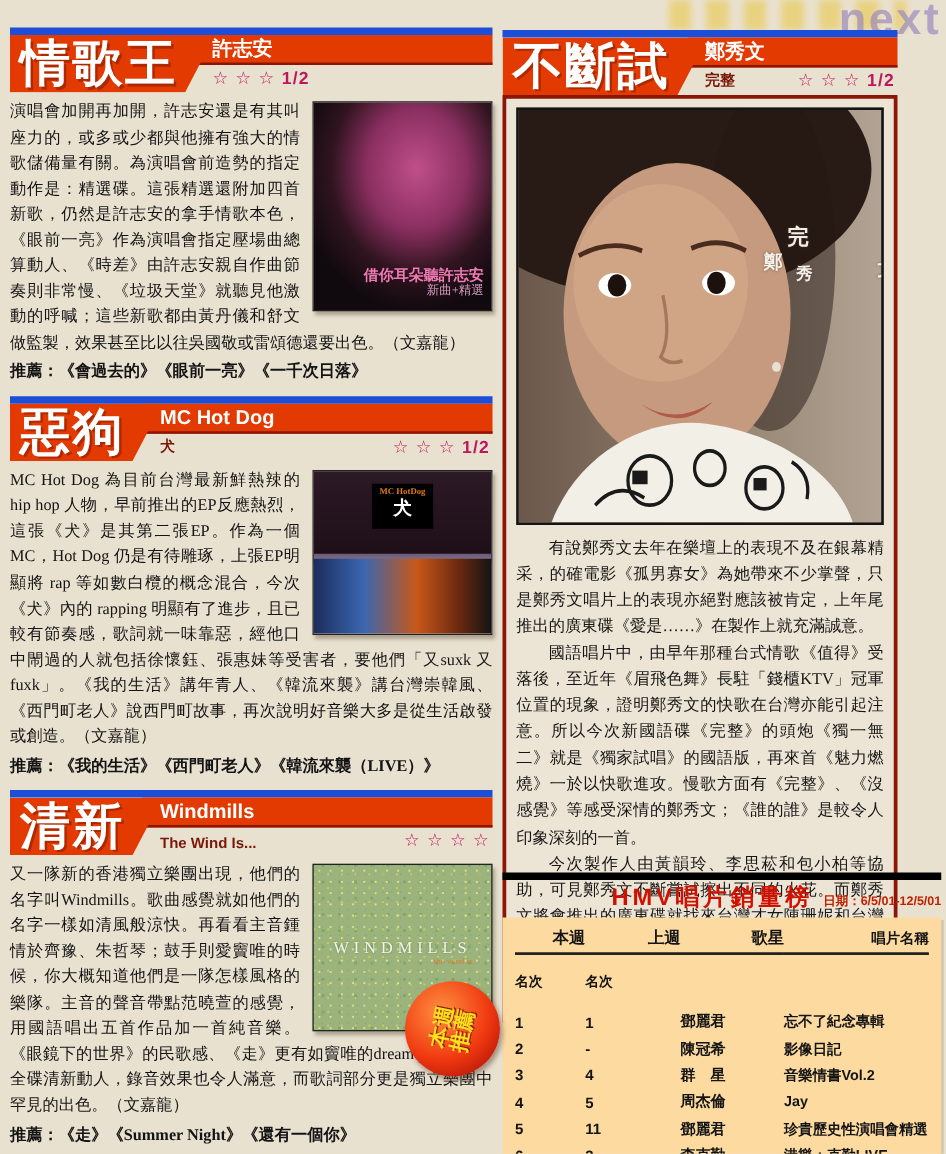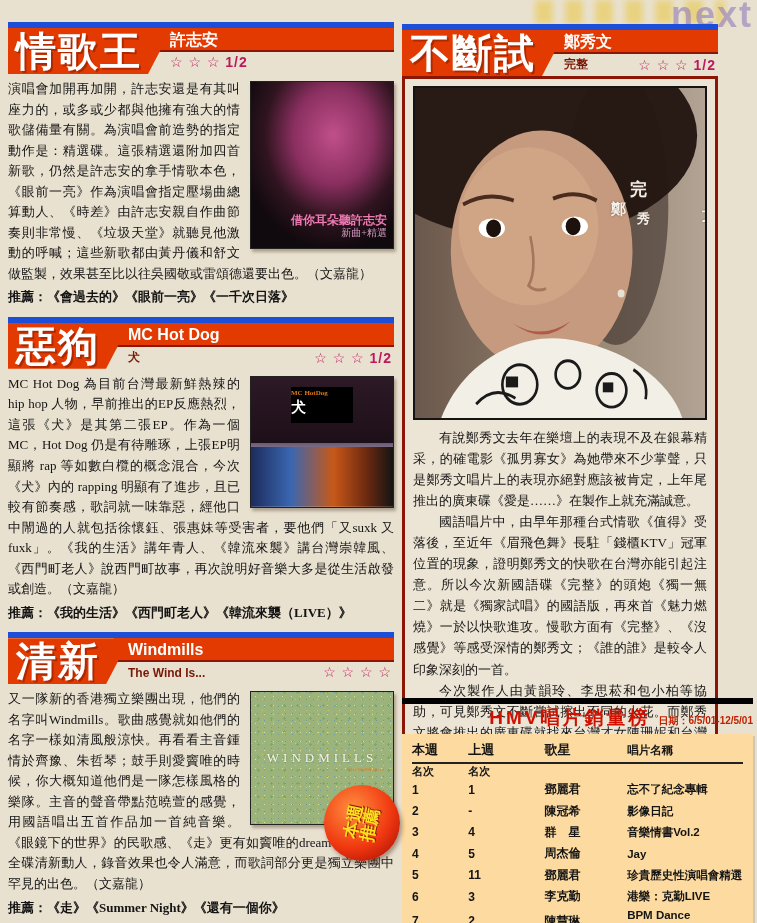--- a/index.html
+++ b/index.html
@@ -53,21 +53,21 @@
   .cover1 .c-title { position:absolute; right:6px; bottom:18px; color:#f07ab4; font-size:12px; font-weight:bold; }
   .cover1 .c-sub { position:absolute; right:6px; bottom:7px; color:#d39ac0; font-size:10px; }
   
   .cover2 { height:132px;
     background:
       linear-gradient(90deg,#1c2c5c 0%,#3a66b0 28%,#c85818 58%,#6a2810 82%,#141414 100%) left bottom/100% 46% no-repeat,
       linear-gradient(#6a5a78,#8a7a90) left 54% bottom 46%/100% 6% no-repeat,
       linear-gradient(#2c1a26,#1c0e16) top/100% 56% no-repeat;
   }
   .cover2 .blackbox { position:absolute; left:50%; top:10px; transform:translateX(-50%);
-    width:62px; height:36px; background:#000; text-align:left; }
+    width:49px; height:36px; background:#000; text-align:center; }
   .cover2 .blackbox .mc { color:#e07818; font-size:7px; font-weight:bold; line-height:12px; }
   .cover2 .blackbox .dog { color:#fff; font-size:15px; font-weight:bold; line-height:16px; }
   
   .cover3 { height:134px; background-color:#9cb47c;
     background-image:
       radial-gradient(#dce294 14%, transparent 15%),
       radial-gradient(#6a9aa2 11%, transparent 12%),
       radial-gradient(#c6cc5e 9%, transparent 10%),
       radial-gradient(#7ca86a 12%, transparent 13%);
     background-size:9px 9px,7px 7px,11px 11px,13px 13px;
@@ -100,22 +100,22 @@
   .feature-text .recommend { text-indent:0; margin-top:4px; font-size:12.5px; }
   
   .hmv { position:absolute; left:0; top:698px; width:351px; }
   .hmv-titlebar { display:flex; align-items:baseline; justify-content:flex-end; gap:8px;
     padding:1px 0 3px; border-top:6px solid #000000; }
   .hmv-title { color:#d01000; font-weight:900; font-size:19px; letter-spacing:3px; }
   .hmv-date { color:#c02000; font-size:10px; font-weight:bold; }
   .hmv-table { background:#fcdaa0; padding:5px 10px 8px; border-bottom:4px solid #8c1606;
     box-shadow:2px 2px 0 #cfc6b2; }
   table { width:100%; border-collapse:collapse; font-size:12px; color:#141414; }
-  th { text-align:left; font-size:13px; padding:2px 0 3px; border-bottom:2px solid #222; }
-  .subhead td { font-size:11px; font-weight:bold; padding:0 0; }
+  th { text-align:right; font-size:13px; padding:2px 0 3px; border-bottom:2px solid #222; }
+  .subhead td { font-size:11px; font-weight:bold; padding:14px 0; }
   td { padding:2.2px 0; font-weight:bold; }
   .c1 { width:17%; } .c2 { width:23%; } .c3 { width:25%; } .c4 { width:35%; }
   .c4 { font-size:11.5px; }
 </style>
 </head>
 <body>
 
 <div class="left-col">
 
   <div class="section">

